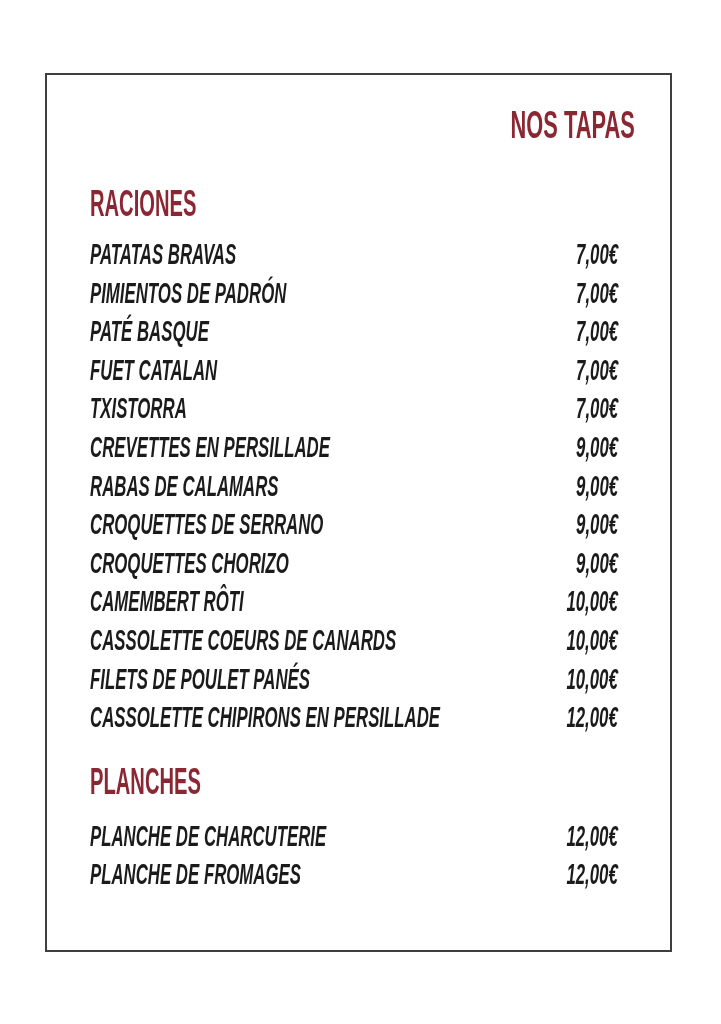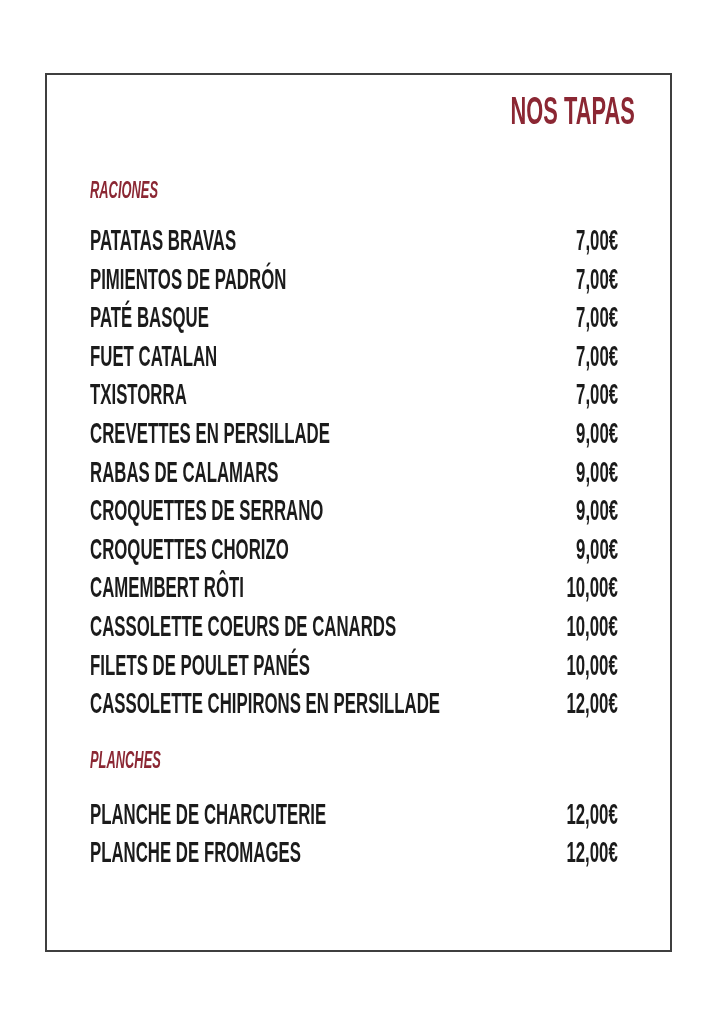--- a/index.html
+++ b/index.html
@@ -17,53 +17,52 @@
     overflow:hidden;
   }
   .menu-frame{
     position:absolute;
     left:45px;top:73px;
     width:627px;height:879px;
     border:2px solid var(--frame);
     background:#ffffff;
   }
   .menu-title{
-    padding-top:16px;
+    padding-top:30px;
     padding-right:35px;
     text-align:right;
     font-size:39px;
     line-height:39px;
     font-weight:700;
     color:var(--accent);
     white-space:nowrap;
   }
   .menu-title .squeeze{
     display:inline-block;
     transform:scaleX(var(--condense));
     transform-origin:100% 50%;
   }
   .section-title{
     margin:44px 0 15px 43px;
-    font-size:23px;
+    font-size:36px;
     line-height:32px;
     font-weight:700;
     color:var(--accent);
     white-space:nowrap;
-    font-style:italic;
   }
   .section-title .squeeze{
     display:inline-block;
     transform:scaleX(var(--condense));
     transform-origin:0 50%;
   }
   .menu-section:nth-child(2) .section-title{
-    margin-top:21px;
+    margin-top:29px;
     margin-bottom:19px;
   }
-  .section-items{display:block;}
+  .section-items{display:block;font-style:italic;}
   .menu-row{
     position:relative;
     height:38.6px;
     margin-left:43px;
     margin-right:52px;
   }
   .item-name,.item-price{
     position:absolute;
     top:0;
     font-size:30px;

